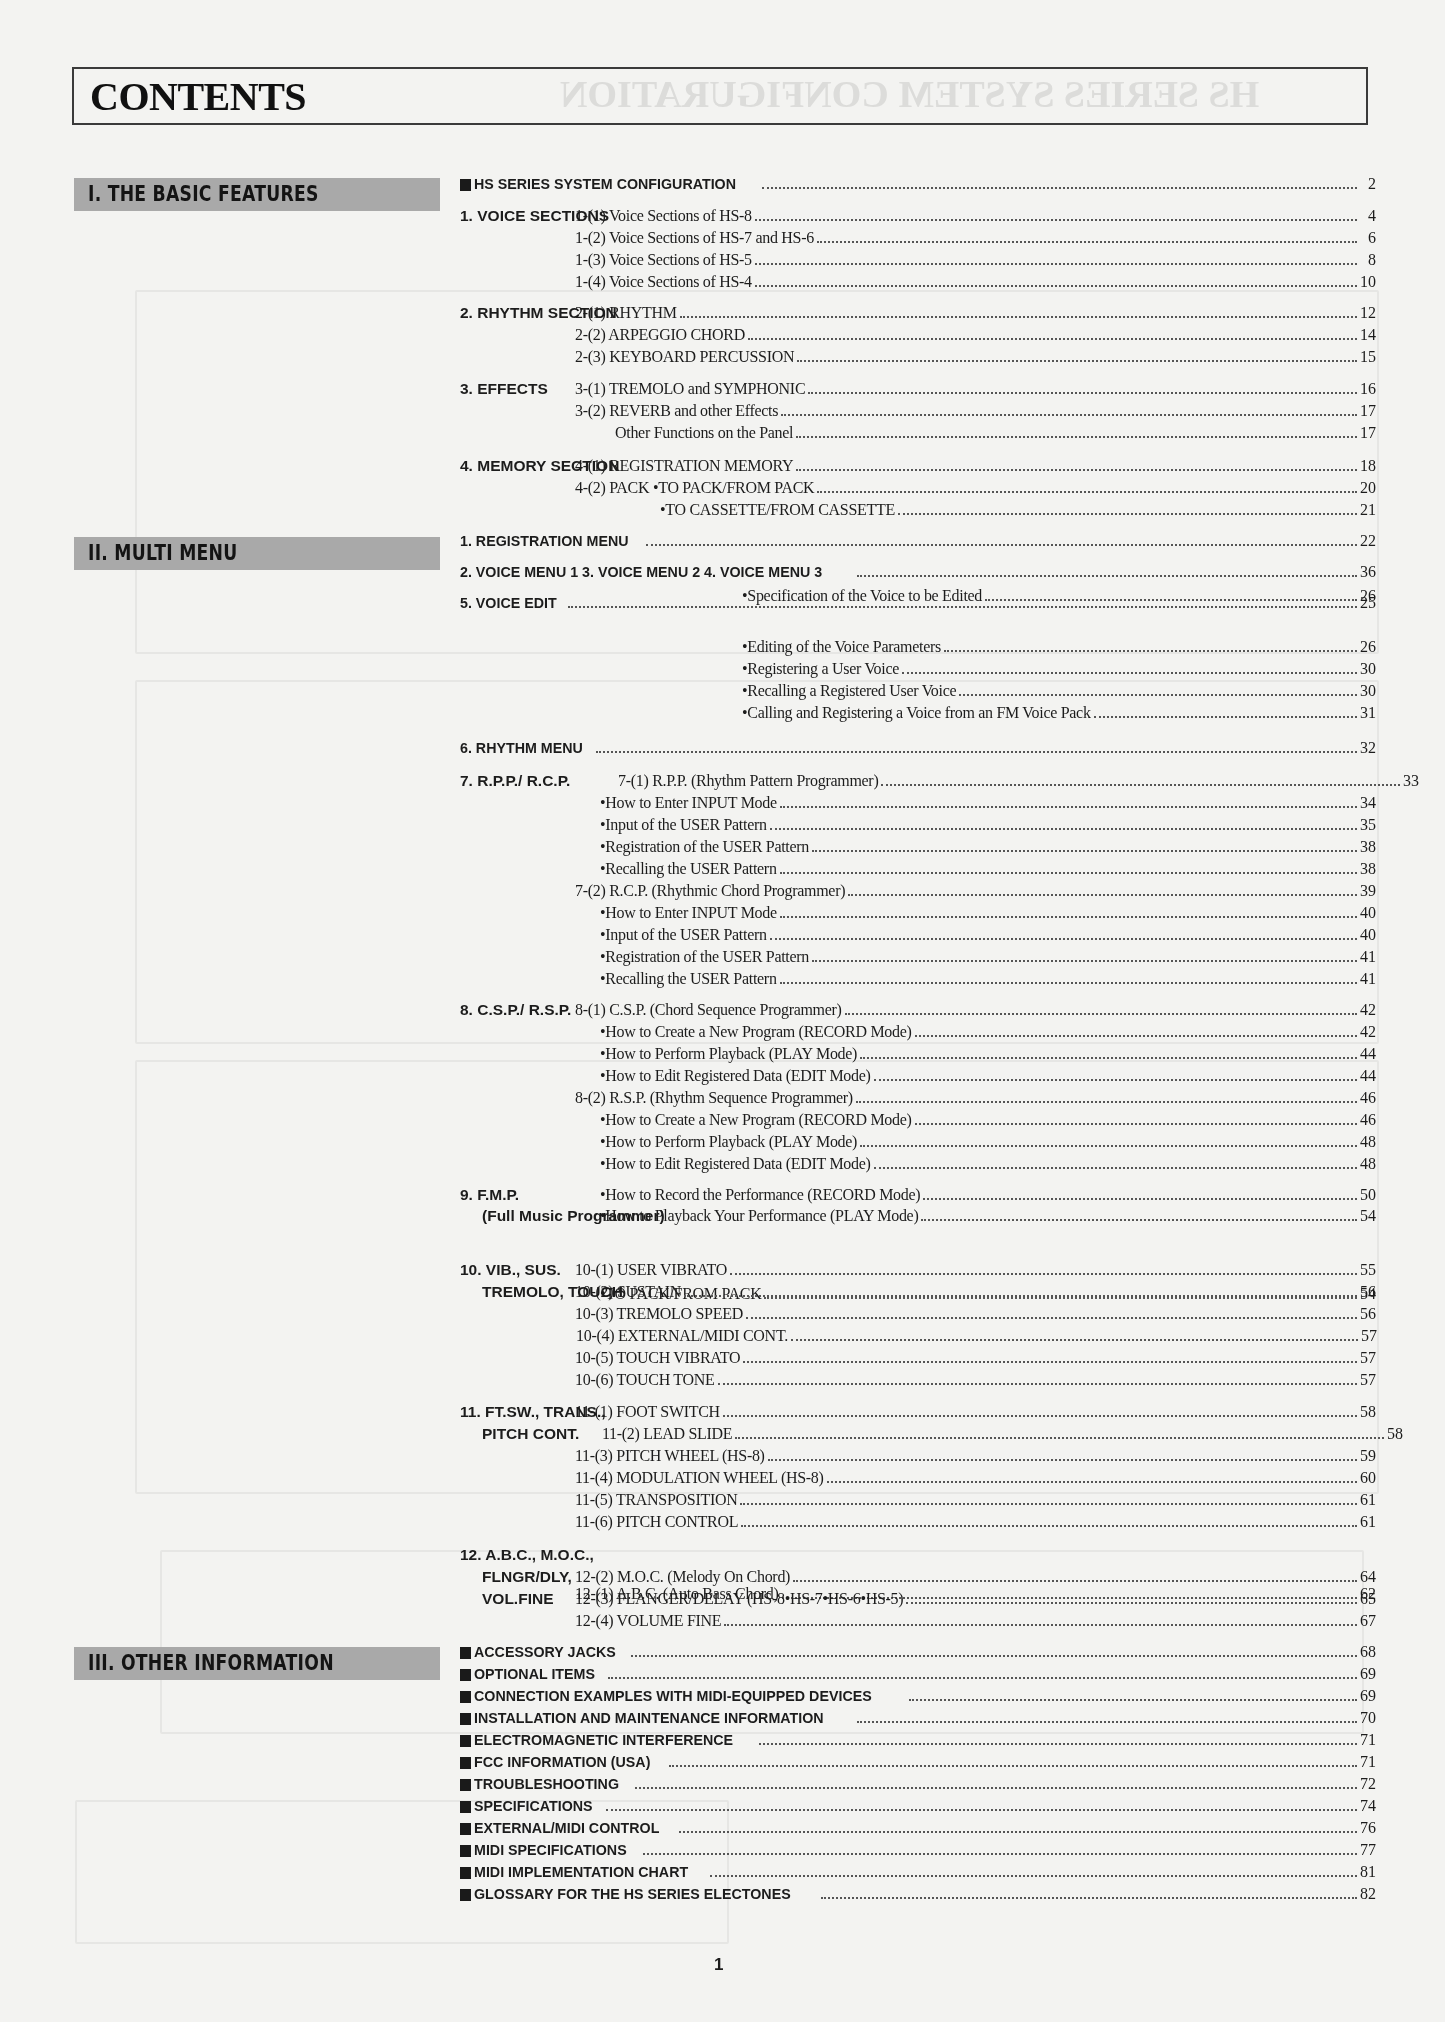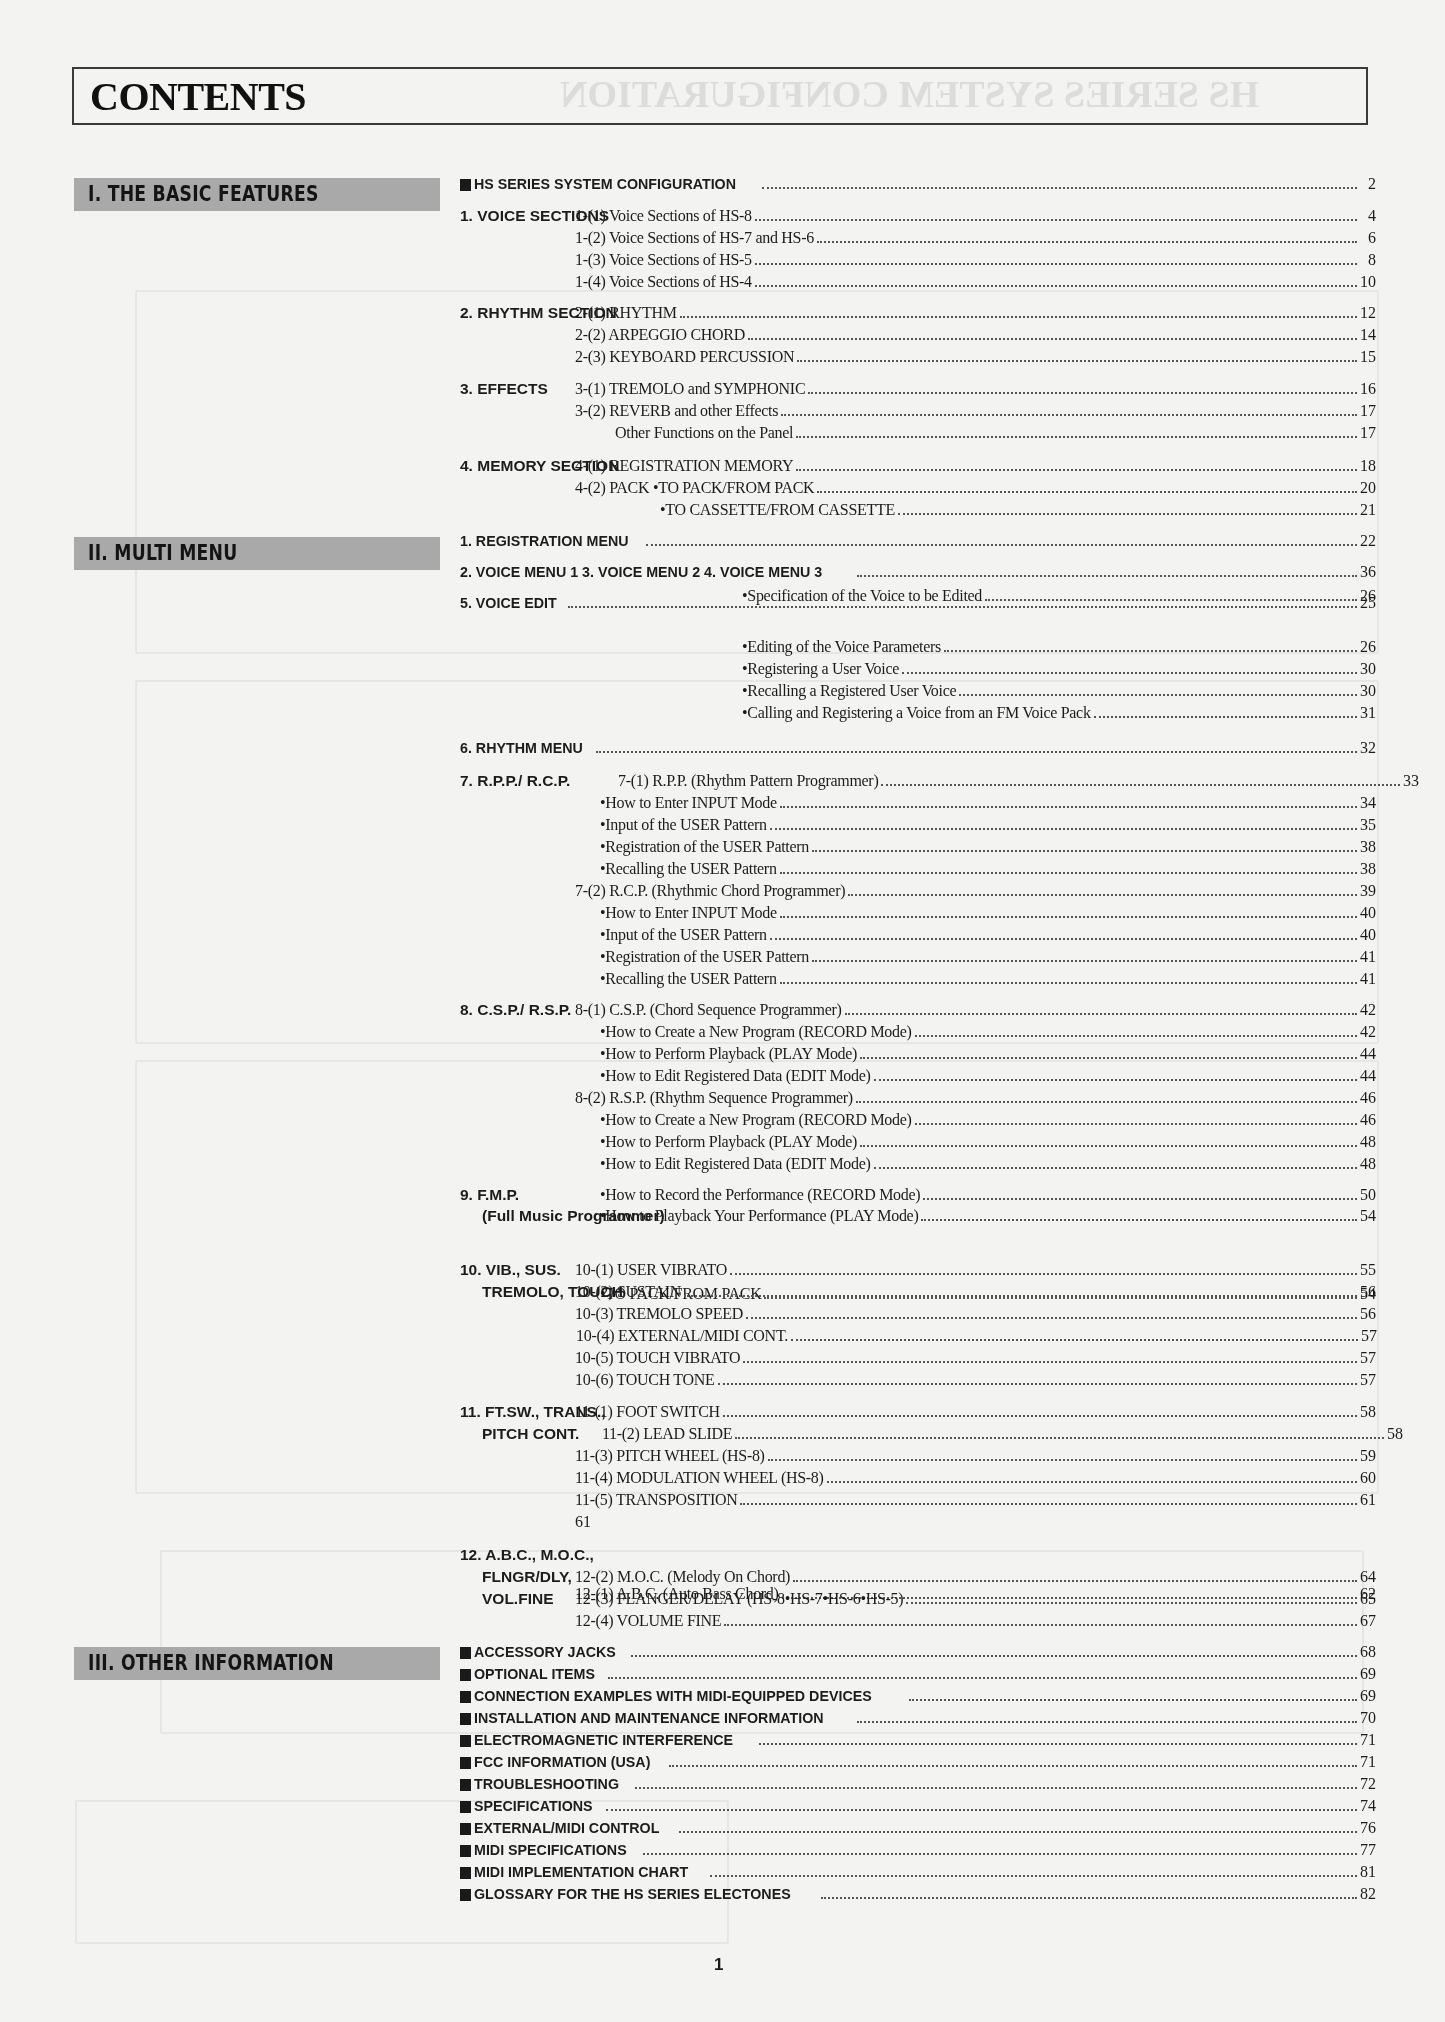--- a/index.html
+++ b/index.html
@@ -491,20 +491,24 @@
       <span class="page">60</span>
     </div>
     <div class="row" style="top: 1488px; left: 575px; width: 801px;">
       <span class="label-wrap">
         <span class="txt serif">11-(5) TRANSPOSITION</span>
         <span class="dots"></span>
       </span>
       <span class="page">61</span>
     </div>
     <div class="row" style="top: 1510px; left: 575px; width: 801px;">
+      <span class="label-wrap">
+        <span class="txt serif">11-(6) PITCH CONTROL</span>
+        <span class="dots"></span>
+      </span>
       <span class="page">61</span>
     </div>
     <div class="row" style="top: 1582px; left: 575px; width: 801px; align-items: flex-end;">
       <span class="label-wrap">
         <span class="txt serif">12-(1) A.B.C. (Auto Bass Chord)</span>
         <span class="dots"></span>
       </span>
       <span class="page">62</span>
     </div>
     <div class="row" style="top: 1565px; left: 575px; width: 801px;">

